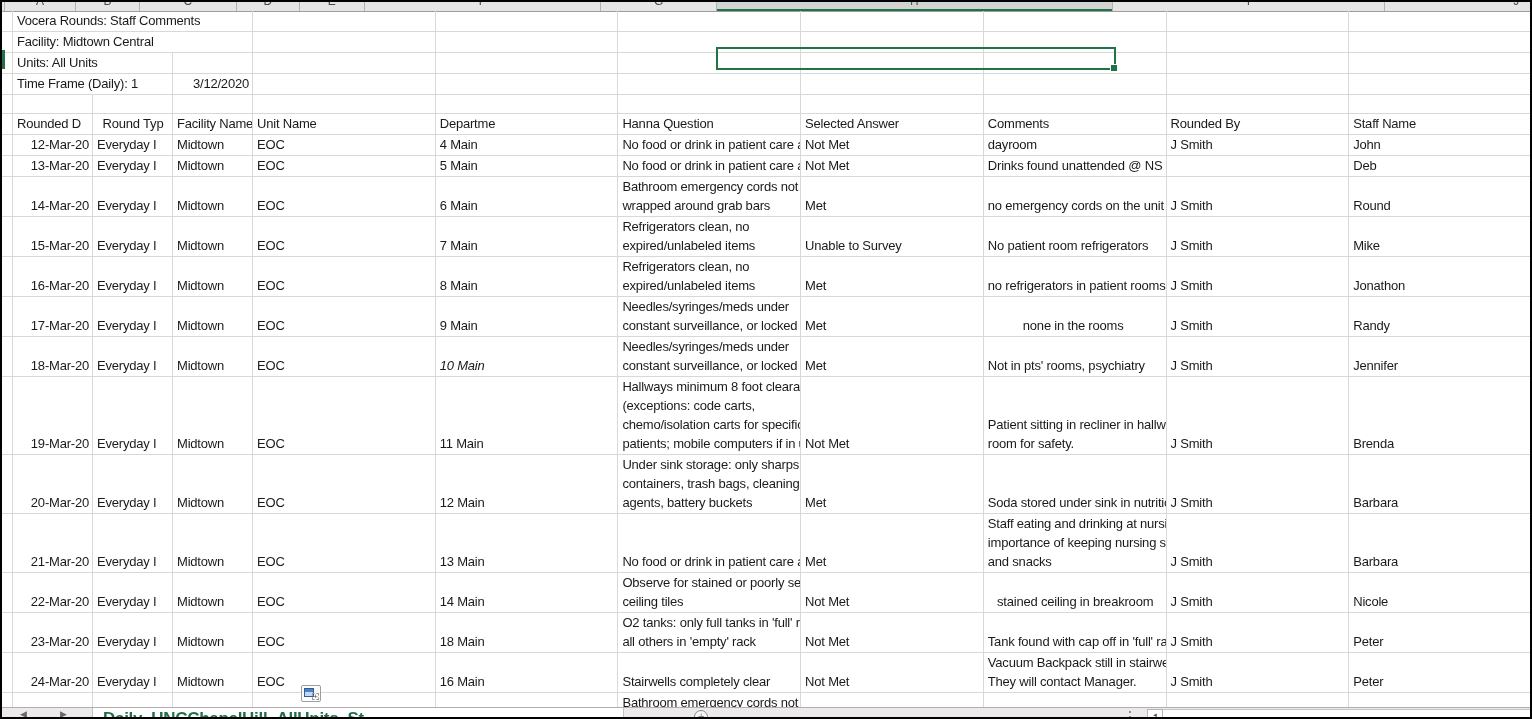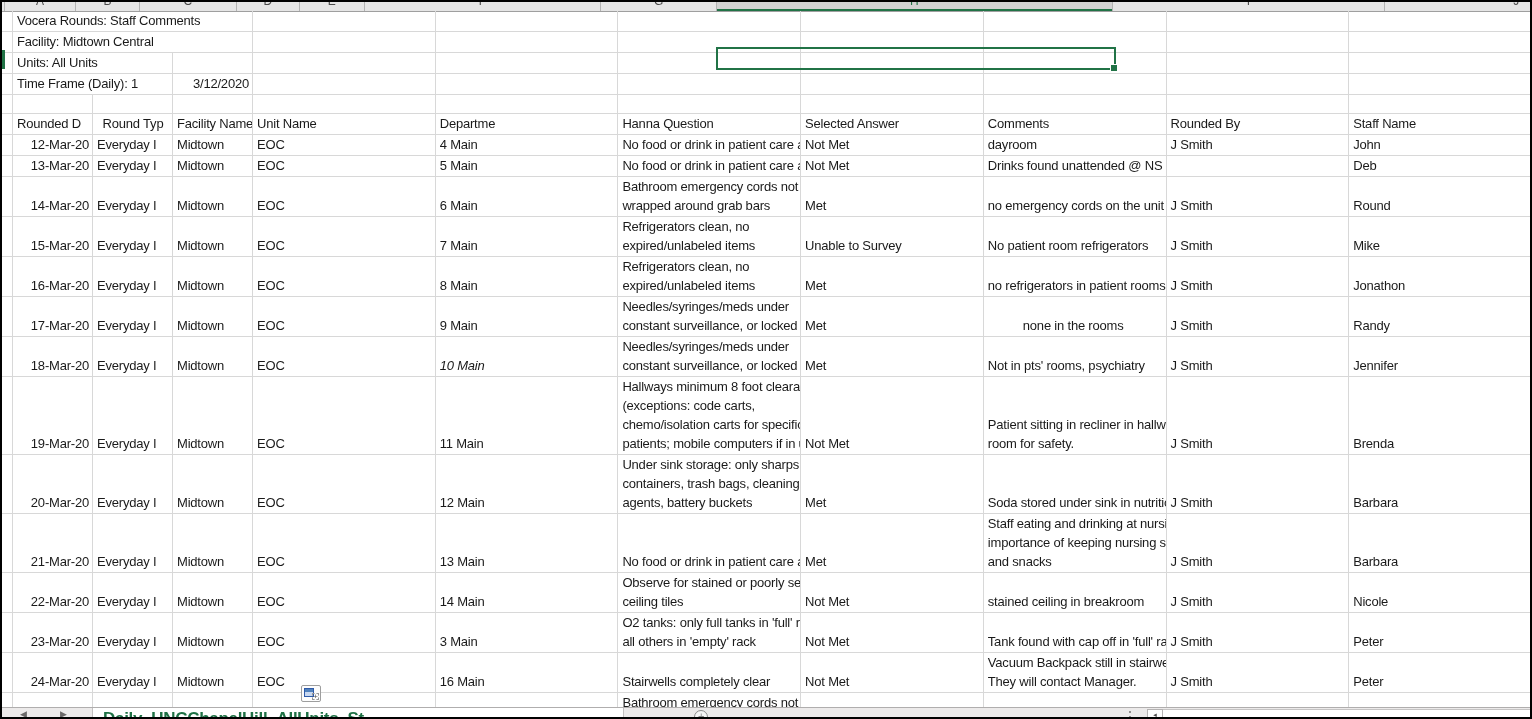--- a/index.html
+++ b/index.html
@@ -320,31 +320,31 @@
           <tr style="height: 39px;">
             <td class="nw" style="width: 3px;"></td>
             <td class="nw right" style="width: 71px;">22-Mar-20</td>
             <td class="nw" style="width: 64px;">Everyday I</td>
             <td class="nw" style="width: 97px;">Midtown</td>
             <td class="nw" style="width: 63px;">EOC</td>
             <td class="nw" style="width: 65px;">14 Main</td>
             <td class="pre" style="width: 237px;">Observe for stained or poorly seated
 ceiling tiles</td>
             <td class="nw" style="width: 116px;">Not Met</td>
-            <td class="pre" style="width: 396px;">stained ceiling in breakroom</td>
+            <td class="pre" style="width: 396px; text-align: center;">stained ceiling in breakroom</td>
             <td class="nw" style="width: 273px;">J Smith</td>
             <td class="nw" style="width: 147px;">Nicole</td>
           </tr>
           <tr style="height: 39px;">
             <td class="nw" style="width: 3px;"></td>
             <td class="nw right" style="width: 71px;">23-Mar-20</td>
             <td class="nw" style="width: 64px;">Everyday I</td>
             <td class="nw" style="width: 97px;">Midtown</td>
             <td class="nw" style="width: 63px;">EOC</td>
-            <td class="nw" style="width: 65px;">3 Main</td>
+            <td class="nw" style="width: 65px;">18 Main</td>
             <td class="pre" style="width: 237px;">O2 tanks: only full tanks in 'full' racks ;
 all others in 'empty' rack</td>
             <td class="nw" style="width: 116px;">Not Met</td>
             <td class="pre" style="width: 396px;">Tank found with cap off in 'full' rack. Placed in 'empty' rack.</td>
             <td class="nw" style="width: 273px;">J Smith</td>
             <td class="nw" style="width: 147px;">Peter</td>
           </tr>
           <tr style="height: 39px;">
             <td class="nw" style="width: 3px;"></td>
             <td class="nw right" style="width: 71px;">24-Mar-20</td>

